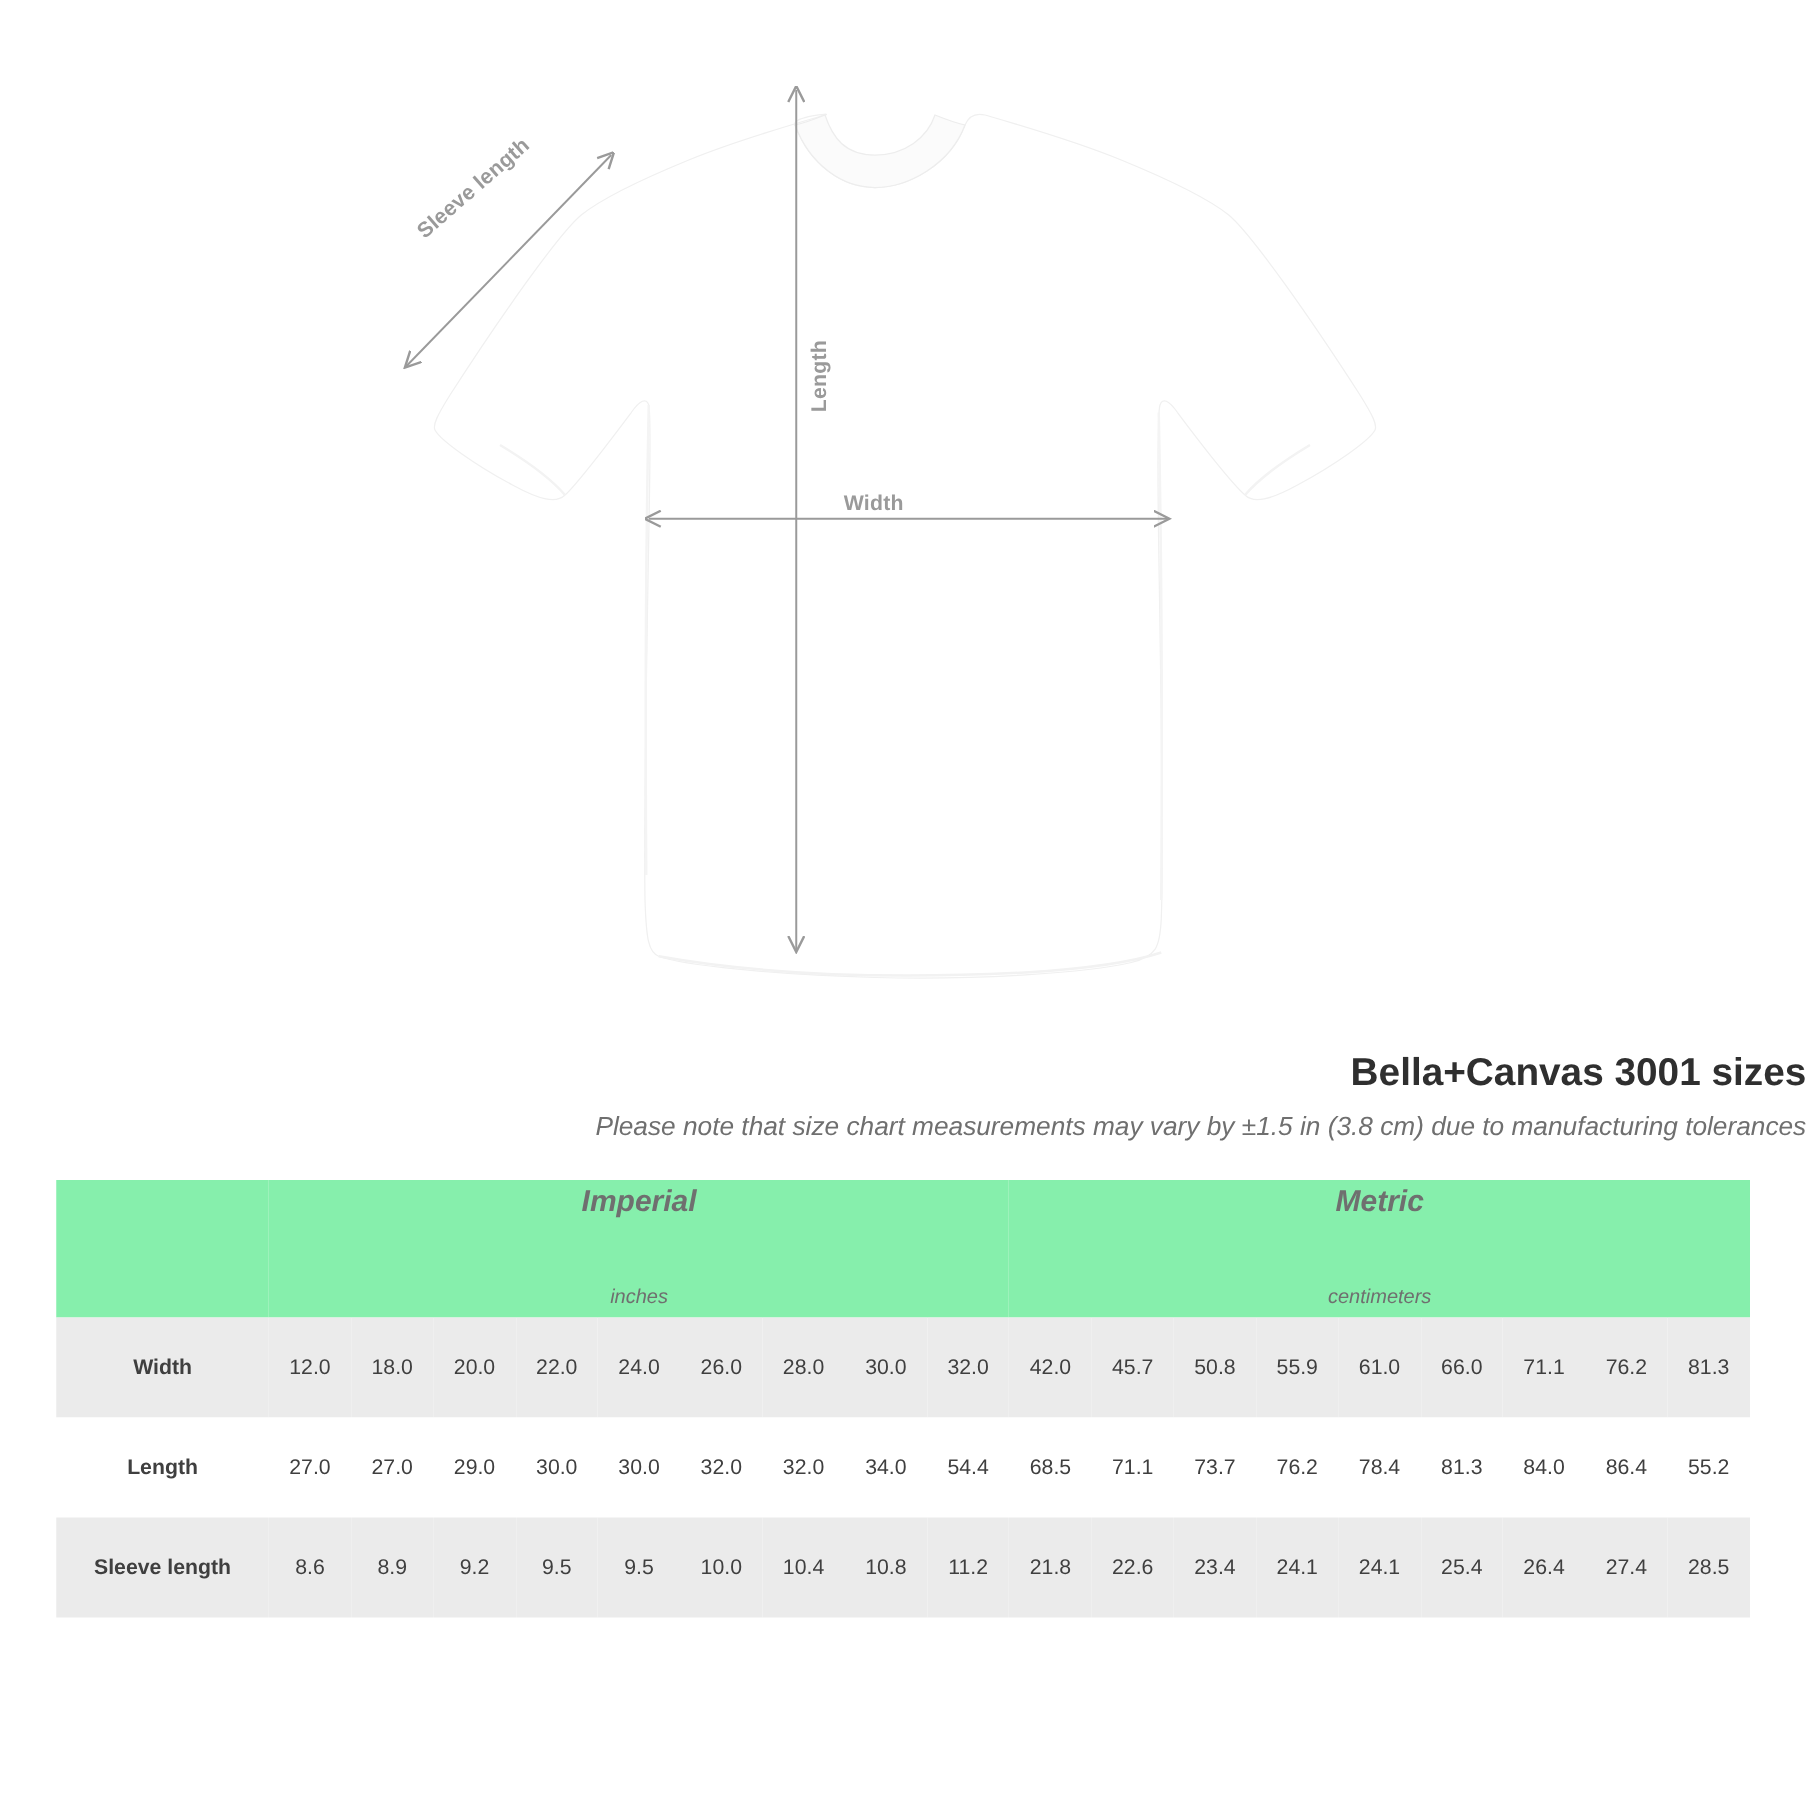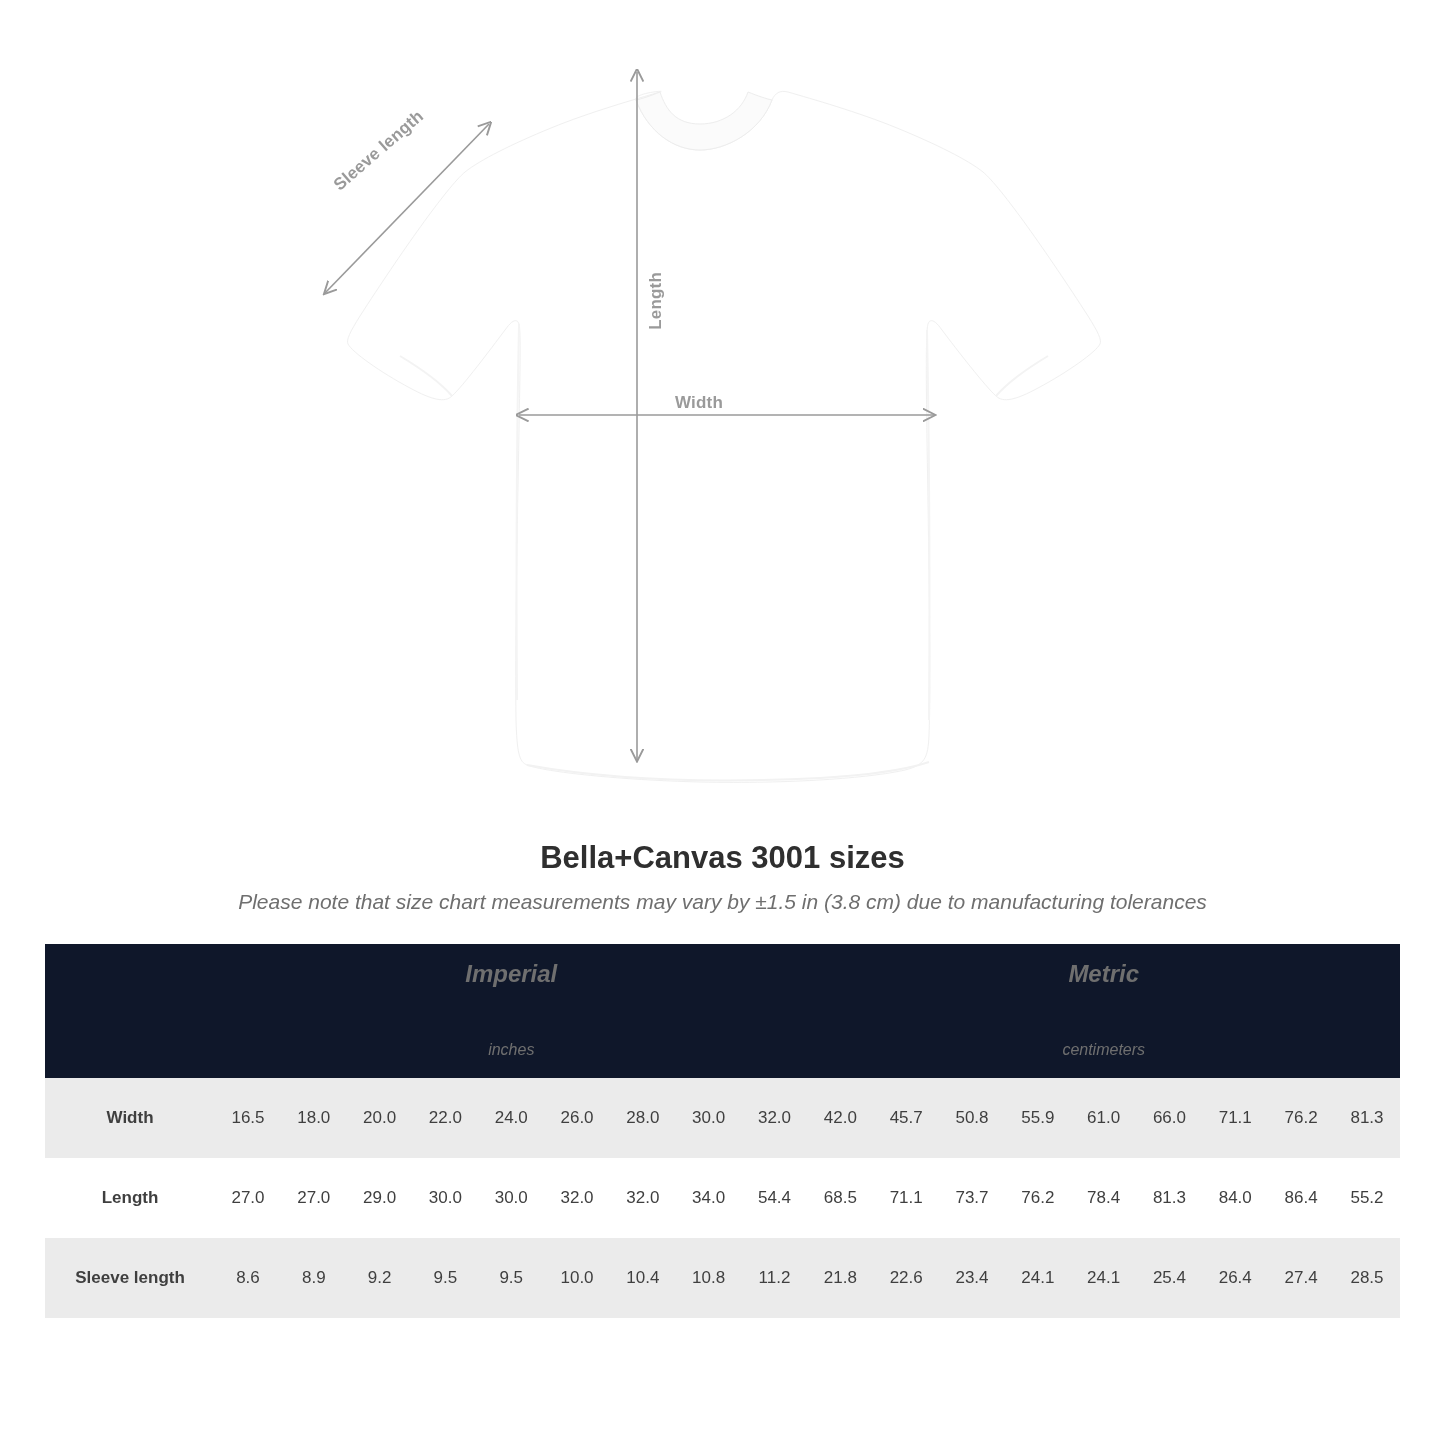--- a/index.html
+++ b/index.html
@@ -51,21 +51,21 @@
   }
   .label-sleeve {
     left: 330px;
     top: 180px;
     transform: rotate(-41deg);
     transform-origin: left top;
   }
 
   
   .title-block {
-    text-align: center;
+    text-align: right;
     margin-top: 10px;
   }
   .chart-title {
     font-size: 31px;
     font-weight: bold;
     color: #2f2f2f;
     margin: 0 0 14px 0;
   }
   .chart-note {
     font-size: 21px;
@@ -86,22 +86,22 @@
   table.size-table td,
   table.size-table th {
     text-align: center;
     vertical-align: middle;
     font-size: 17px;
     color: #3f3f3f;
     border: none;
     padding: 0;
   }
   .unit-row td {
-    height: 134px;
-    background: #0f172a;
+    height: 110px;
+    background: #86efac;
   }
   .unit-name {
     font-size: 24px;
     font-style: italic;
     font-weight: bold;
     color: #6f6f6f;
     line-height: 1.25;
   }
   .unit-sub {
     font-size: 16px;
@@ -243,21 +243,21 @@
           </td>
           <td colspan="9">
             <div class="unit-name">Metric</div>
             <div class="unit-sub">centimeters</div>
           </td>
         </tr>
 
 
         <tr class="data-row row-shaded">
           <td class="row-label">Width</td>
-          <td>16.5</td>
+          <td>12.0</td>
           <td>18.0</td>
           <td>20.0</td>
           <td>22.0</td>
           <td>24.0</td>
           <td>26.0</td>
           <td>28.0</td>
           <td>30.0</td>
           <td>32.0</td>
           <td>42.0</td>
           <td>45.7</td>

